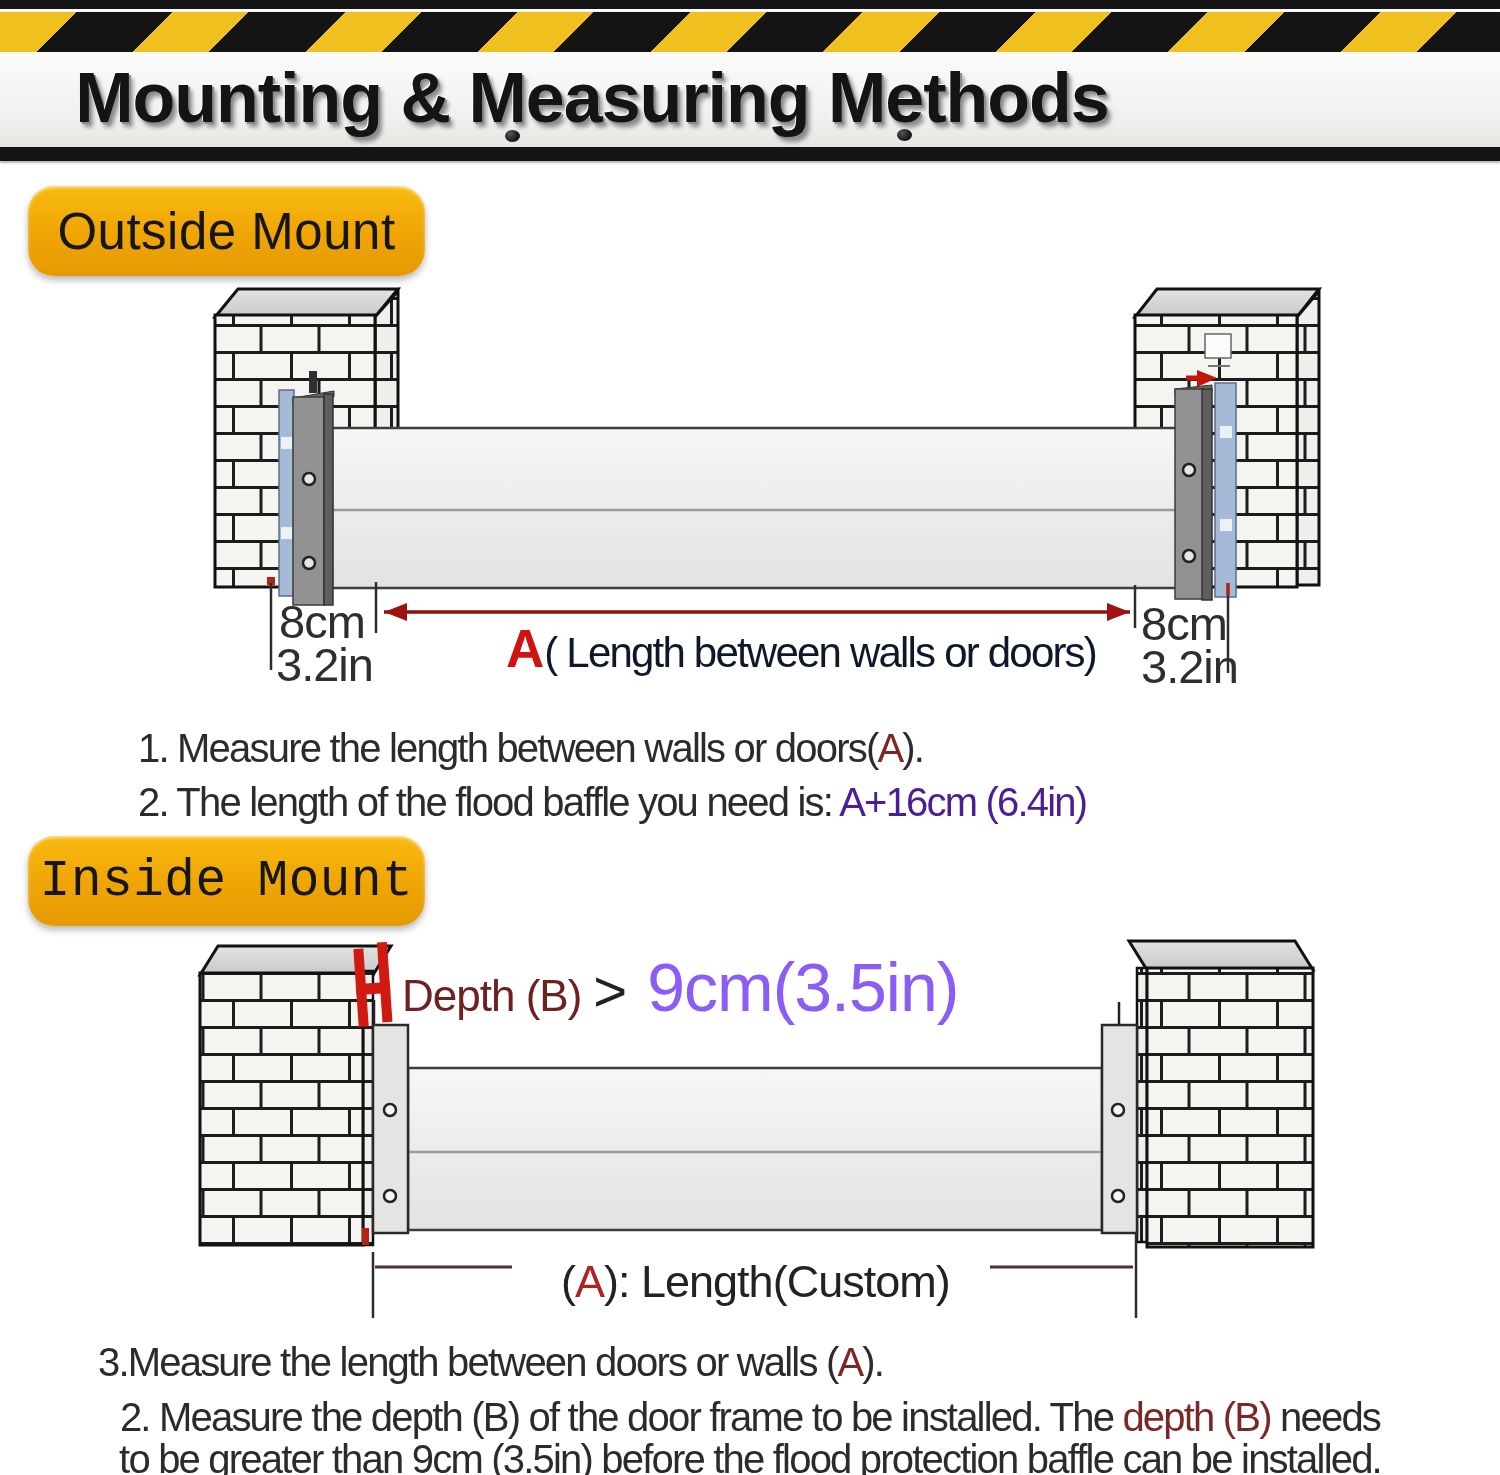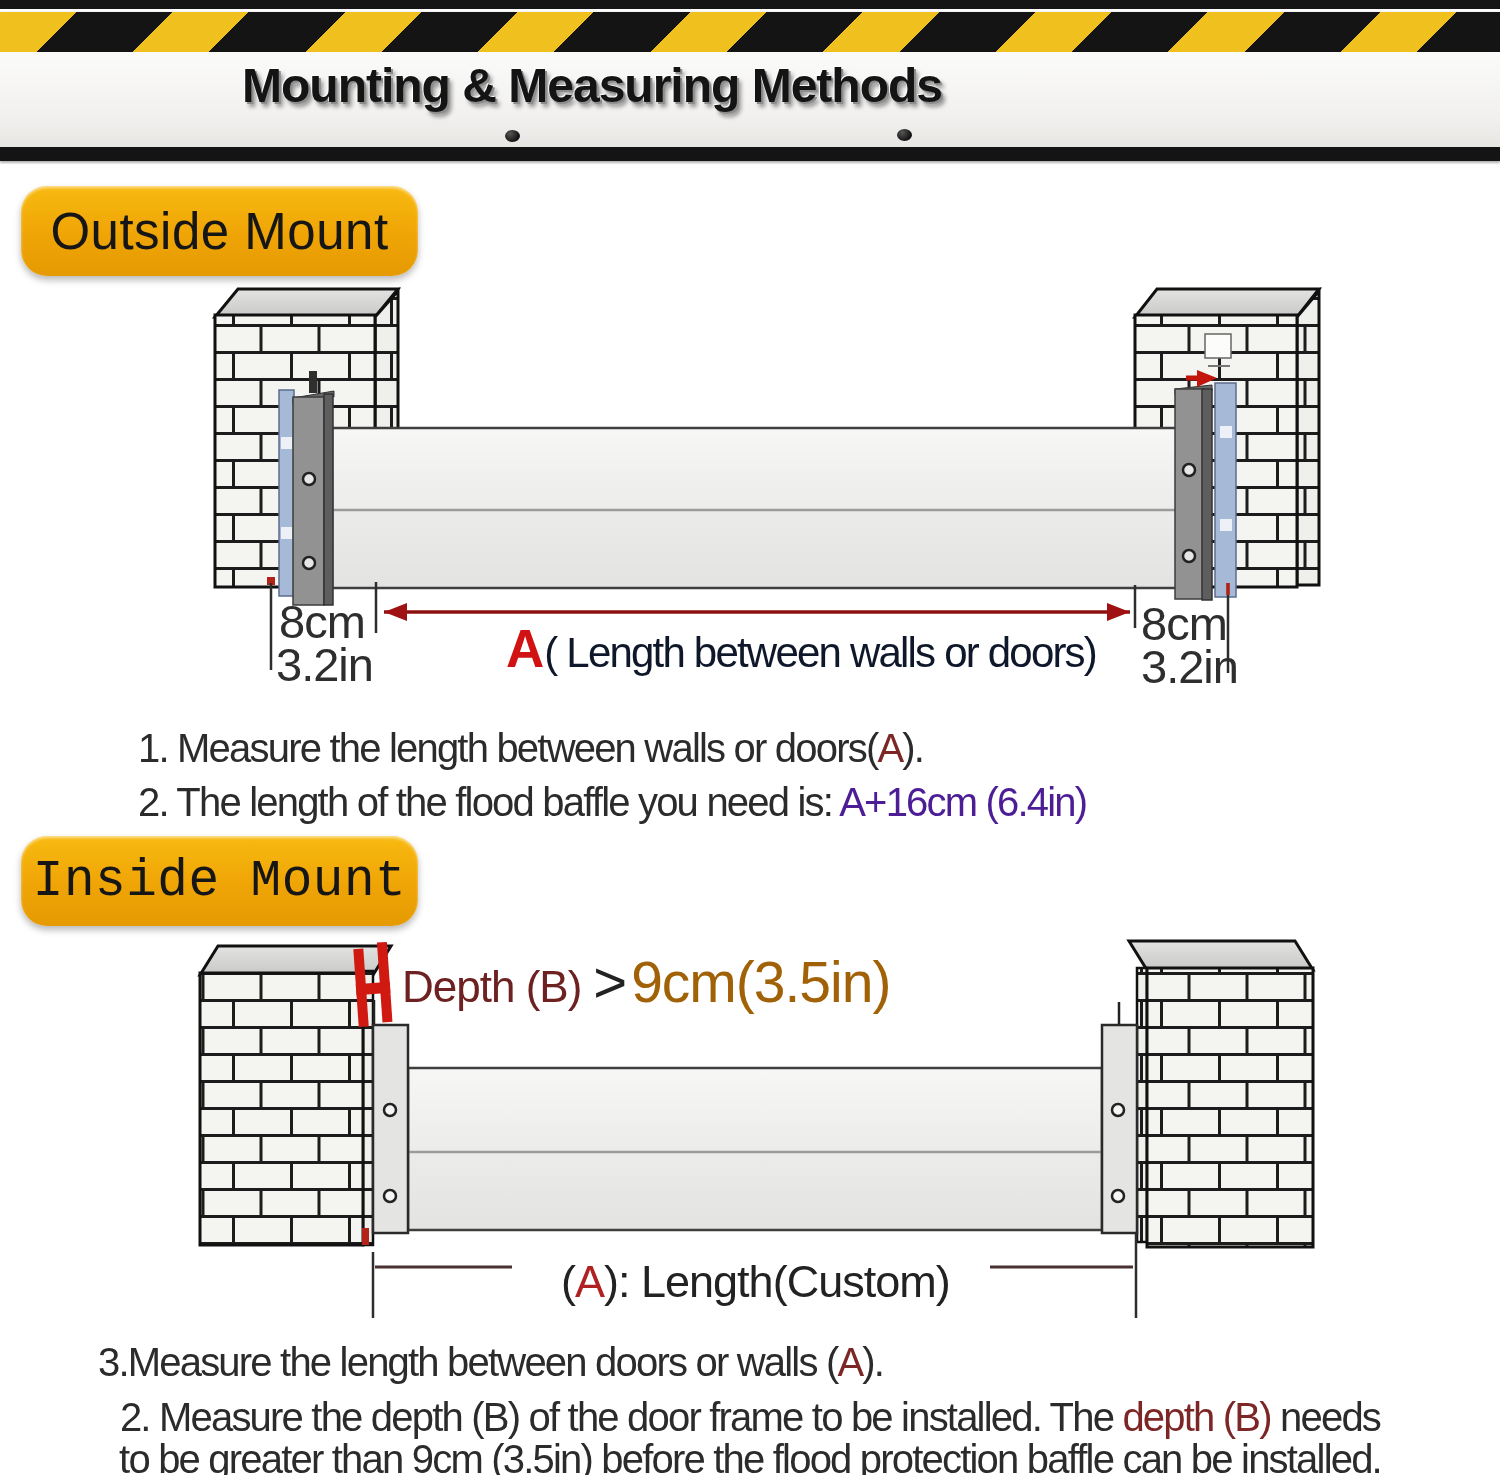--- a/index.html
+++ b/index.html
@@ -6,46 +6,46 @@
   #stage{position:relative;width:1500px;height:1475px;background:#ffffff;overflow:hidden;
          font-family:"Liberation Sans",sans-serif;color:#2b2b2b;}
   
   .tape-black{position:absolute;left:0;top:0;width:1500px;height:9px;background:#151515;}
   .tape-stripes{position:absolute;left:0;top:12px;width:1500px;height:40px;
     background:repeating-linear-gradient(135deg,#f0c01e 0 54px,#141414 54px 122px);
     box-shadow:0 2px 4px rgba(0,0,0,.35);}
   .title-plate{position:absolute;left:0;top:52px;width:1500px;height:95px;
     background:linear-gradient(180deg,#fbfbfa 0%,#f1f0ee 70%,#e7e6e3 100%);}
   .title{position:absolute;left:0;top:58px;width:1184px;text-align:center;
-    font-size:48px;font-weight:700;letter-spacing:-1px;color:#141414;
+    font-size:70px;font-weight:700;letter-spacing:-1px;color:#141414;
     text-shadow:-1px -1px 0 rgba(255,255,255,.85), 2px 2px 0 #8d8d8d, 4px 5px 4px rgba(0,0,0,.4);}
   .screw{position:absolute;width:15px;height:12px;border-radius:50%;
     background:radial-gradient(circle at 35% 30%,#555 0%,#111 70%);}
   .plate-bar{position:absolute;left:0;top:147px;width:1500px;height:14px;background:#141414;
     box-shadow:0 2px 2px rgba(0,0,0,.3);}
   
-  .badge{position:absolute;left:21px;width:397px;height:90px;border-radius:26px;
+  .badge{position:absolute;left:28px;width:397px;height:90px;border-radius:26px;
     background:linear-gradient(180deg,#f8ba10 0%,#efa406 55%,#e59a02 100%);
     box-shadow:0 4px 7px rgba(0,0,0,.28), inset 0 2px 3px rgba(255,255,255,.55);
     display:flex;align-items:center;justify-content:center;
     font-size:51px;color:#161616;letter-spacing:.5px;}
   
   .diagram{position:absolute;left:0;top:0;width:1500px;height:1475px;}
   
   .mtext{position:absolute;font-size:47px;color:#2e2e2e;letter-spacing:-1px;line-height:1;}
   .alabel{position:absolute;display:flex;align-items:baseline;line-height:1;}
   .alabel .big-a{font-size:53px;font-weight:700;color:#d01212;letter-spacing:0;}
   .alabel .rest{font-size:42px;color:#0f172a;letter-spacing:-1.8px;}
   .body{position:absolute;font-size:40px;letter-spacing:-1.8px;color:#2b2b2b;line-height:1.05;}
   .maroon{color:#7d2626;}
   .red2{color:#4c1d95;}
   .depth-label{position:absolute;display:flex;align-items:baseline;line-height:1;}
   .depth-label .dl{font-size:44px;color:#6e2121;letter-spacing:-1px;}
   .depth-label .gt{font-size:58px;color:#222222;margin:0 4px 0 12px;}
-  .depth-label .dv{font-size:57px;color:#a16207;letter-spacing:-1px;}
+  .depth-label .dv{font-size:68px;color:#8b5cf6;letter-spacing:-1px;margin-left:16px;}
   .len-label{position:absolute;display:flex;align-items:baseline;line-height:1;
     font-size:45px;letter-spacing:-1px;color:#222222;}
   .len-label .la{color:#b02222;}
   .center-steps{position:absolute;left:20px;width:1460px;text-align:center;}
 </style>
 </head>
 <body>
 
 <div id="stage">
 

